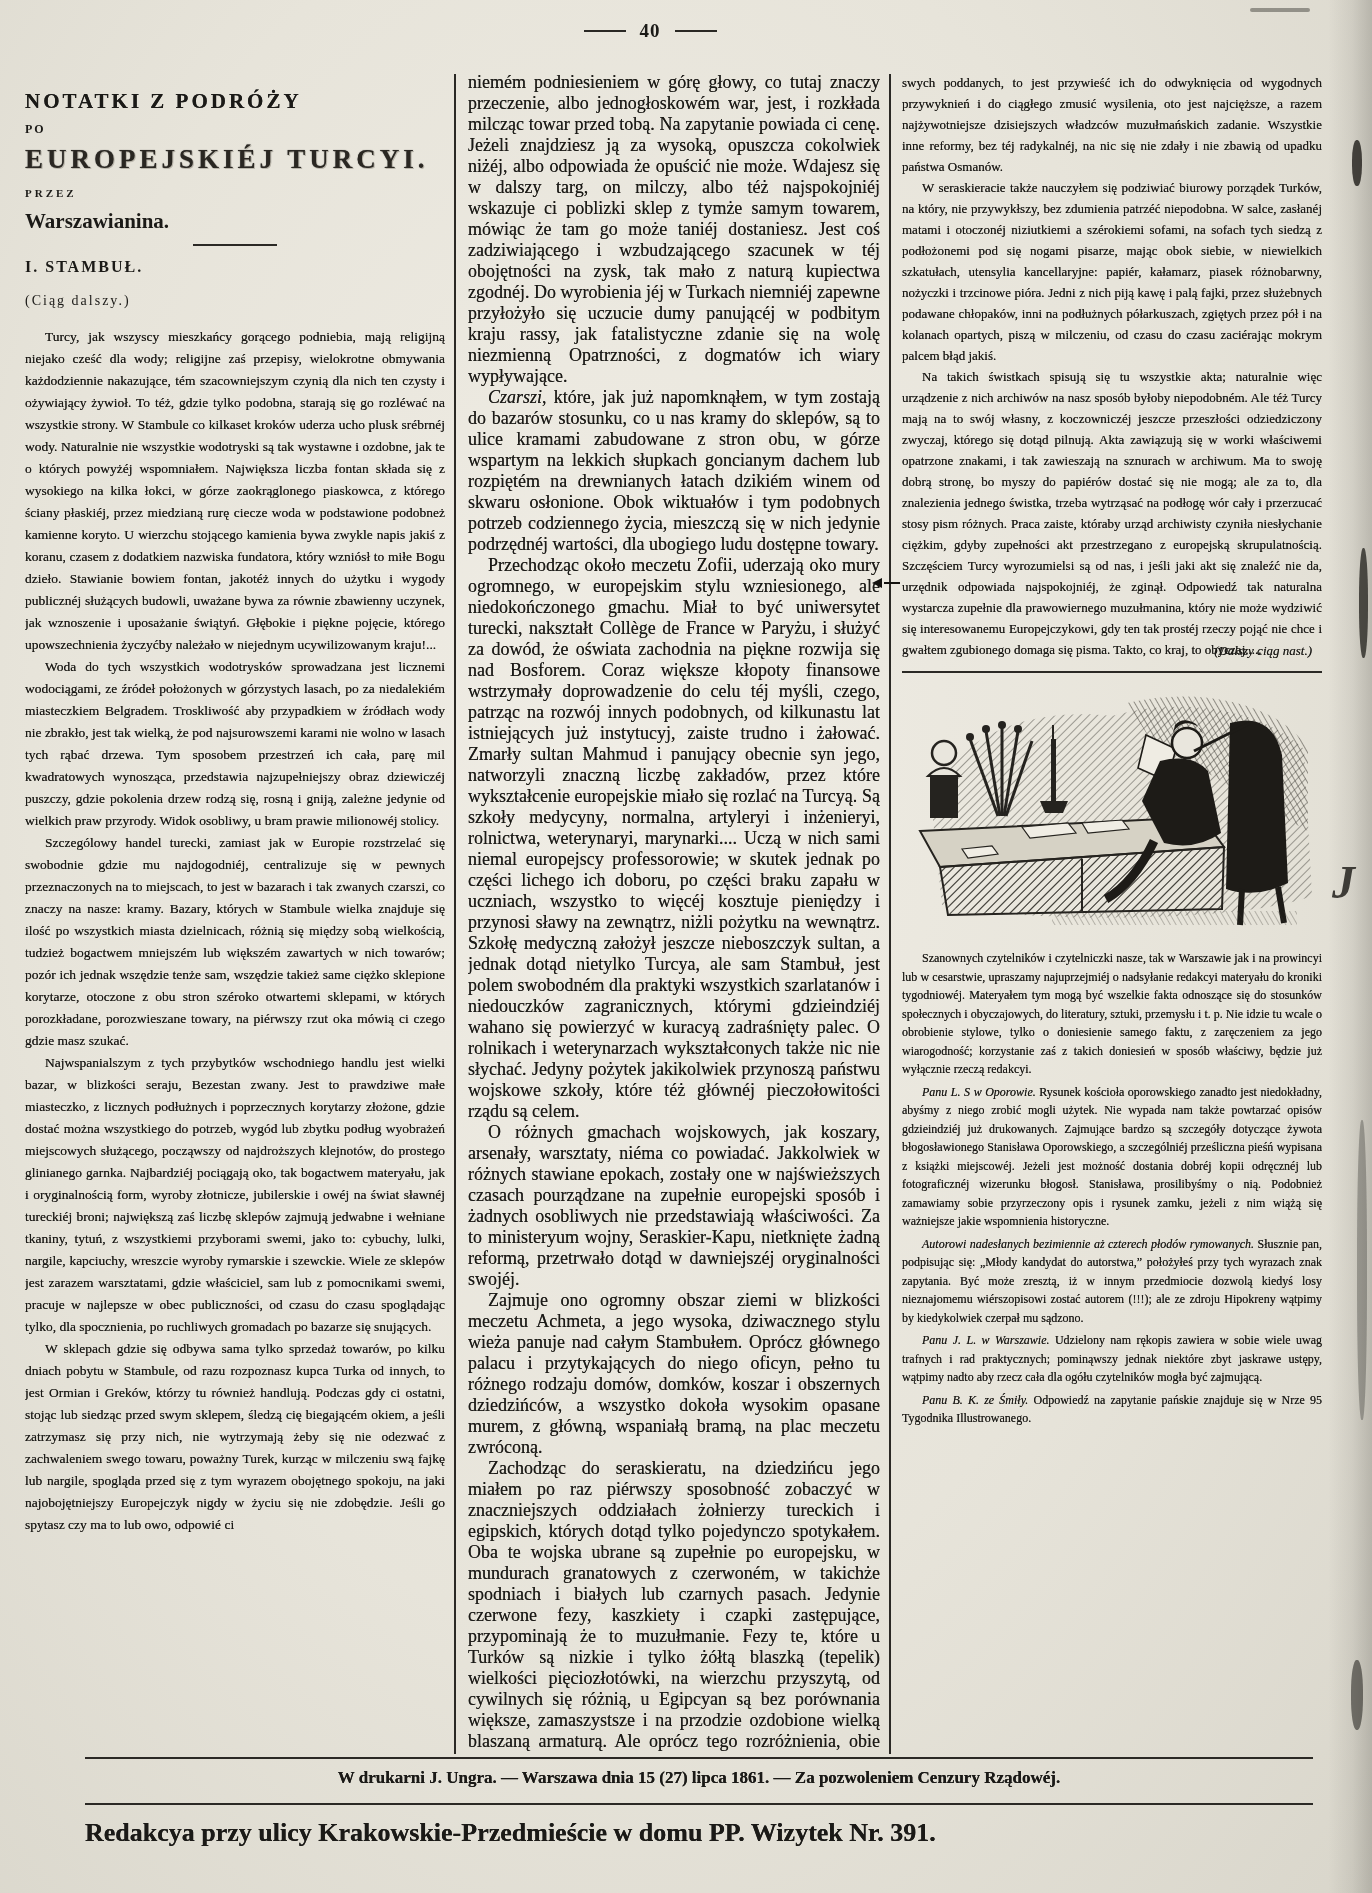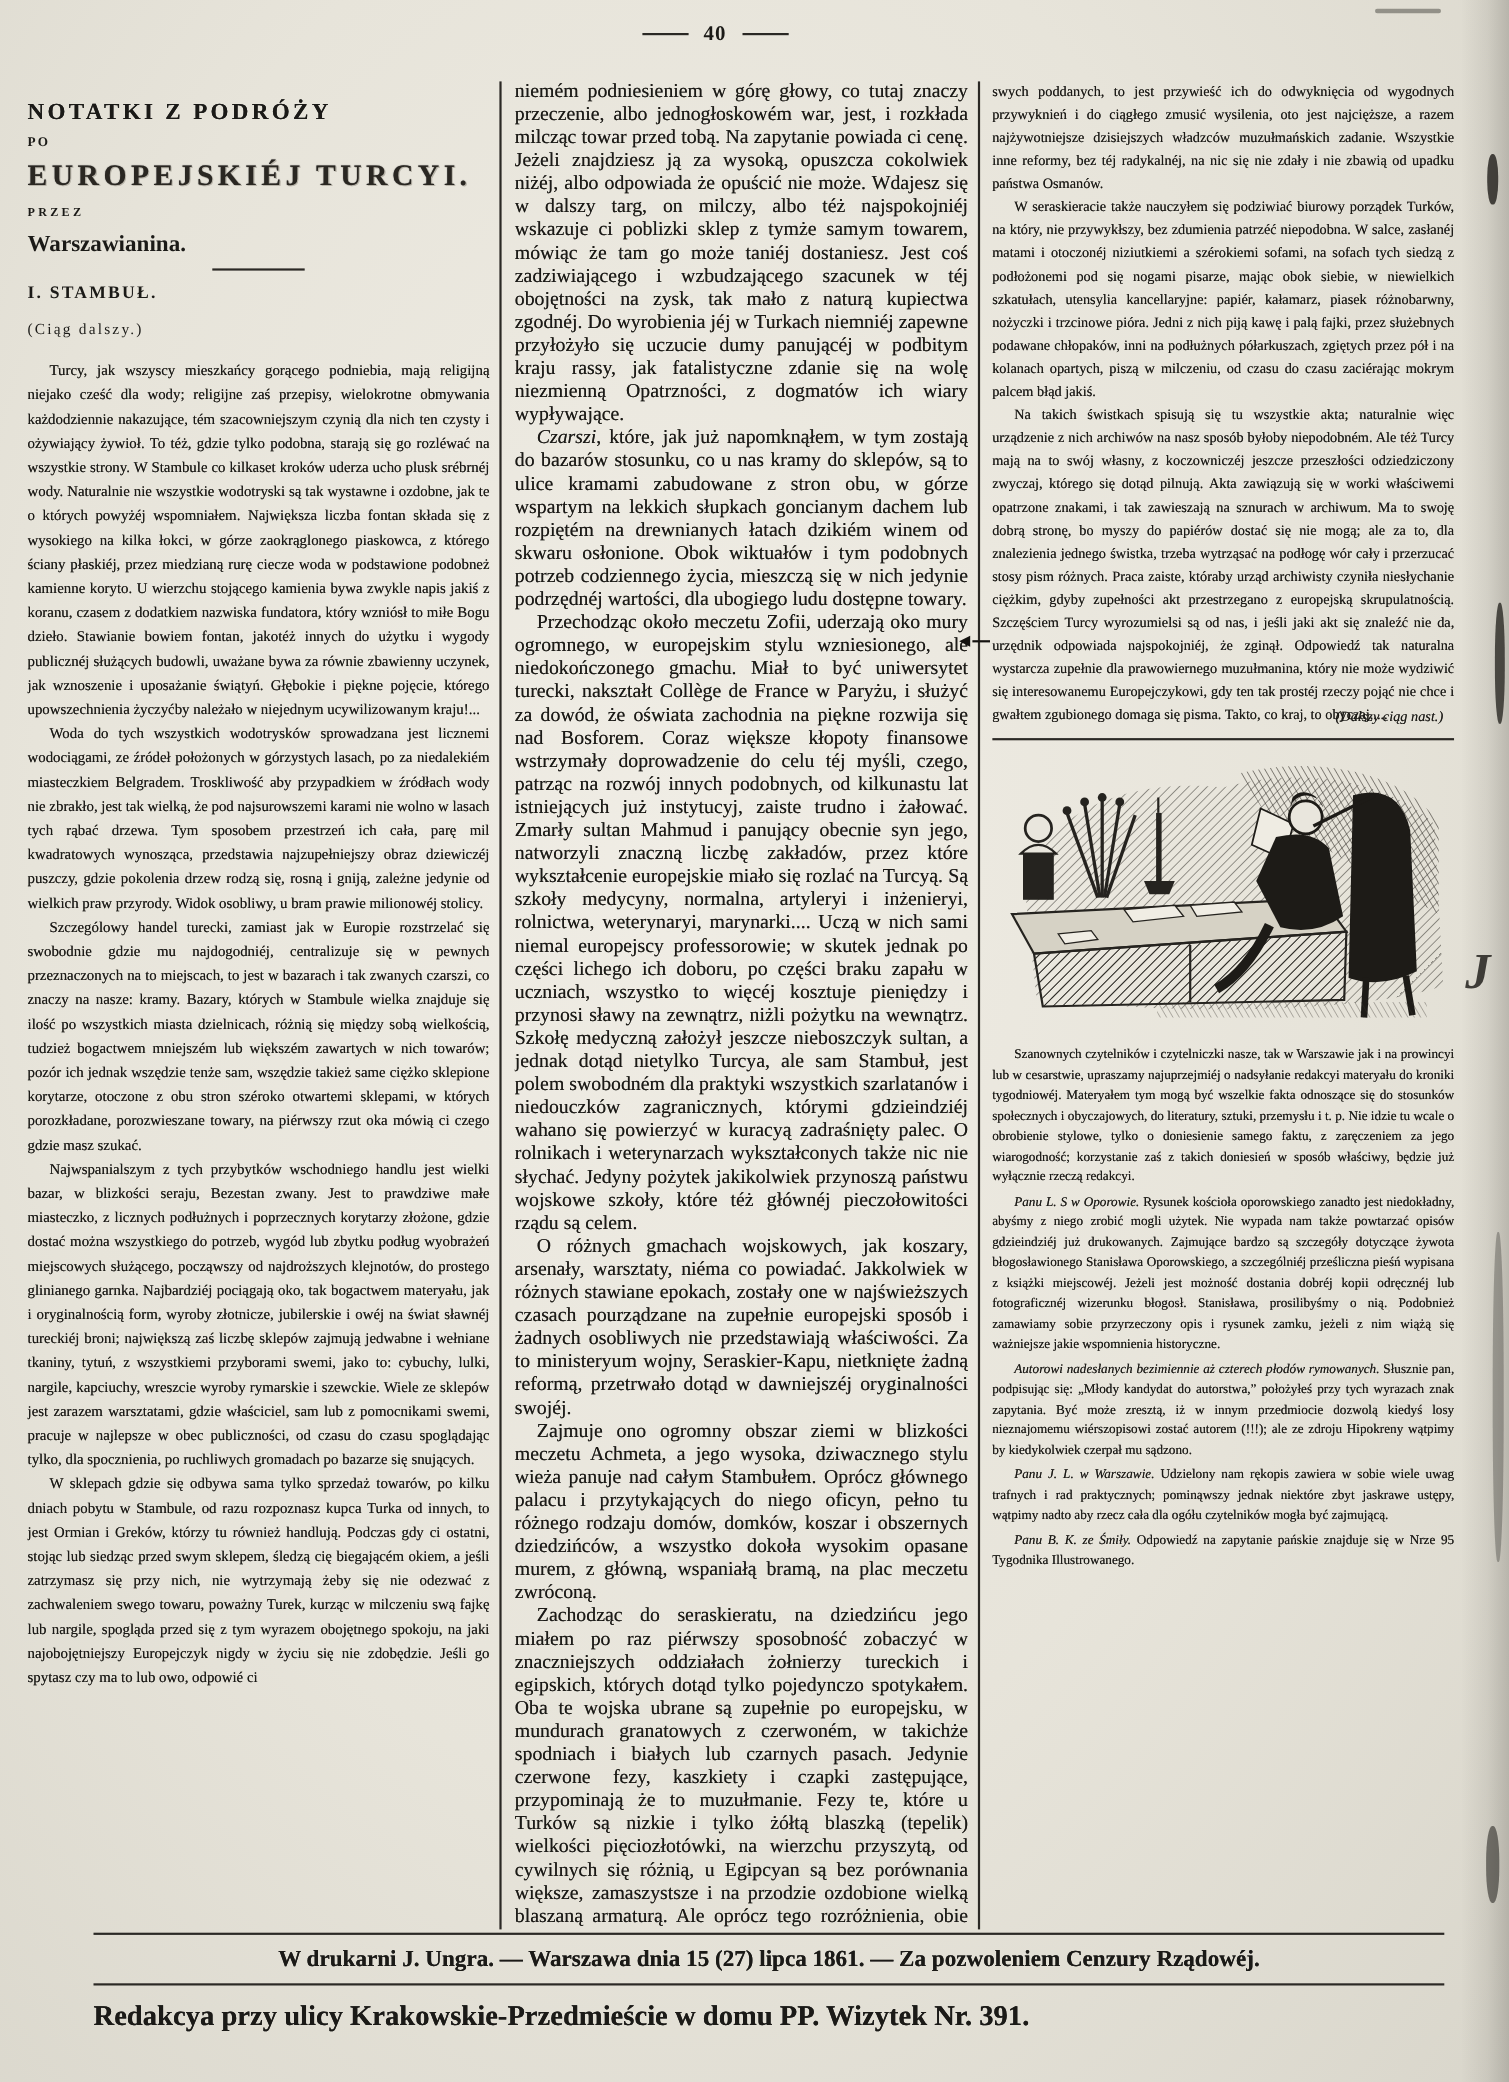--- a/index.html
+++ b/index.html
@@ -30,21 +30,21 @@
   .hr-short{width:84px;height:1.5px;background:#2b2925;margin:12px auto 10px auto;}
   .art-chapter{font-size:16px;letter-spacing:2px;margin-top:6px;font-weight:bold;}
   .art-cont{font-size:14px;letter-spacing:2px;margin-top:12px;margin-bottom:12px;}
   .closing{font-style:italic;text-align:right;padding-right:10px;margin-top:-20px;text-shadow:0 0 .4px rgba(20,18,14,.7);}
   .end-rule{height:2px;background:#2b2925;margin:10px 0 6px 0;}
   .illustration{width:420px;height:250px;margin:2px 0 8px 0;}
   .footer-rule{position:absolute;left:85px;width:1228px;height:1.5px;background:#2b2925;}
   .fr-a{top:1757px;}
   .fr-b{top:1803px;}
   .footer-imprint{position:absolute;top:1768px;left:85px;width:1228px;text-align:center;
-    font-size:21px;font-weight:bold;text-shadow:0 0 .4px #222;}
+    font-size:17px;font-weight:bold;text-shadow:0 0 .4px #222;}
   .footer-address{position:absolute;top:1818px;left:85px;width:1228px;text-align:left;
     font-size:26px;font-weight:bold;text-shadow:0 0 .5px #222;}
   .edge-band{position:absolute;right:0;top:0;width:44px;height:1893px;
     background:linear-gradient(to right, rgba(0,0,0,0) 0%, rgba(30,28,24,.08) 55%, rgba(30,28,24,.2) 100%);}
   .smudge{position:absolute;background:#1f1d19;border-radius:45%;}
   .sm1{left:1352px;top:140px;width:10px;height:46px;opacity:.8;}
   .sm2{left:1359px;top:548px;width:9px;height:110px;opacity:.75;}
   .sm4{left:1357px;top:1120px;width:10px;height:300px;opacity:.3;}
   .sm5{left:1351px;top:1660px;width:12px;height:70px;opacity:.55;}
   .sm6{left:1250px;top:8px;width:60px;height:4px;opacity:.4;border-radius:2px;}

